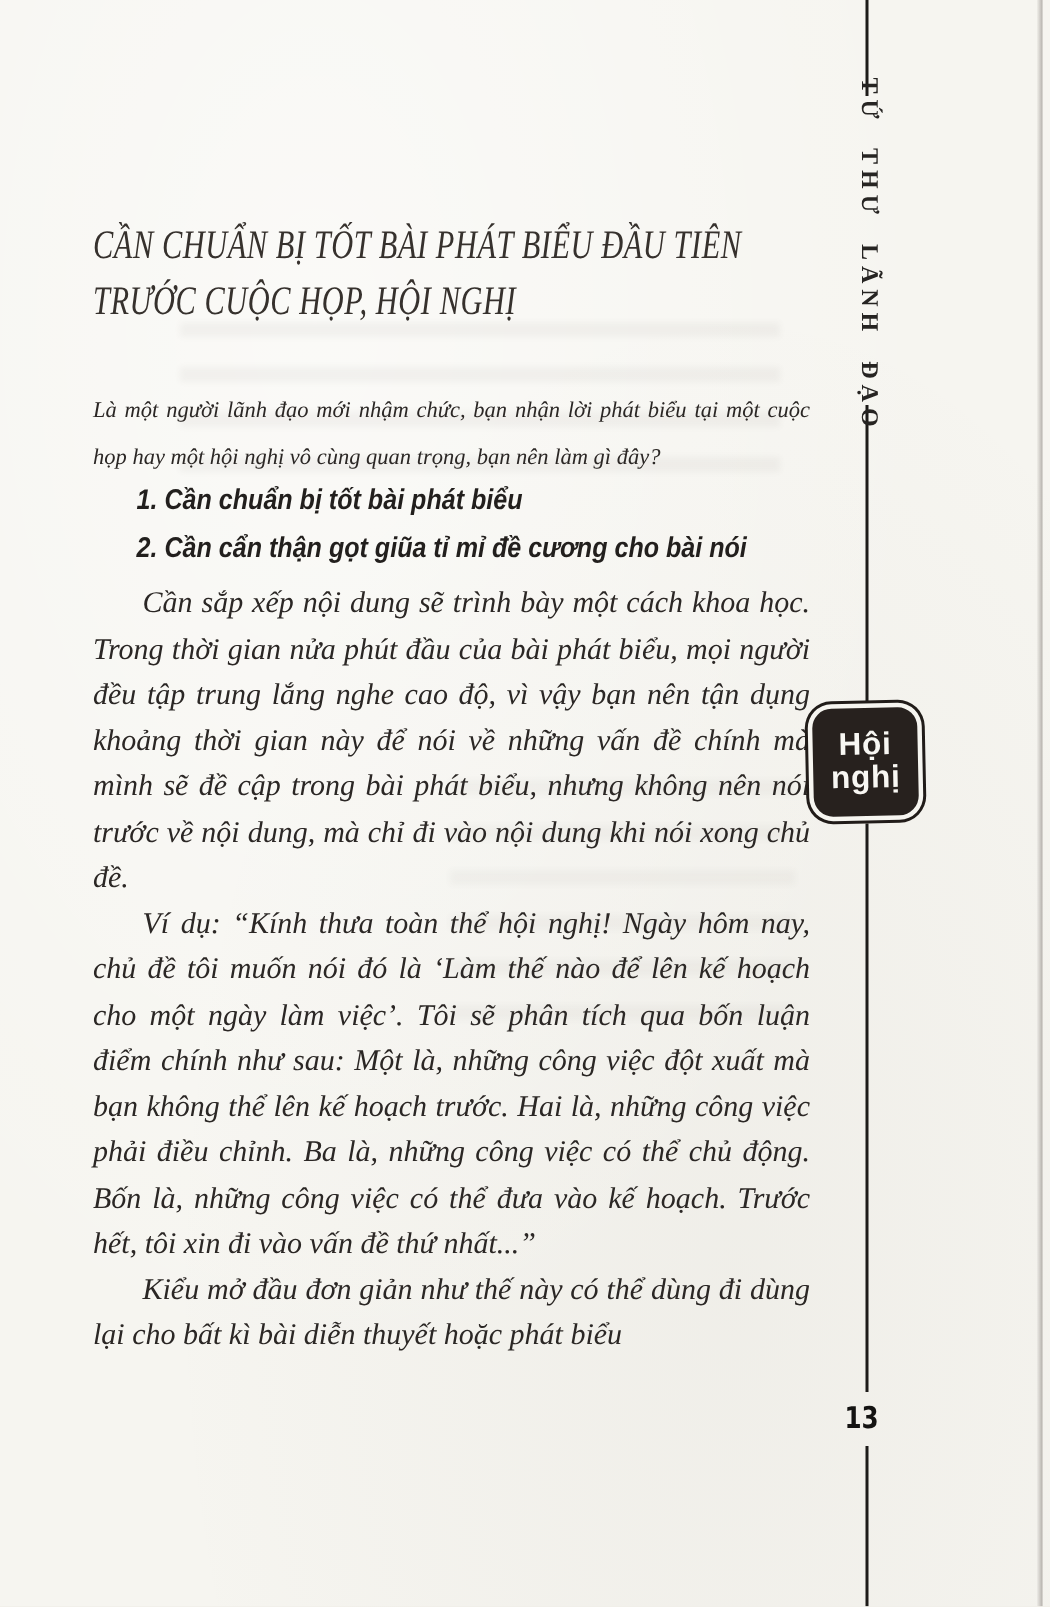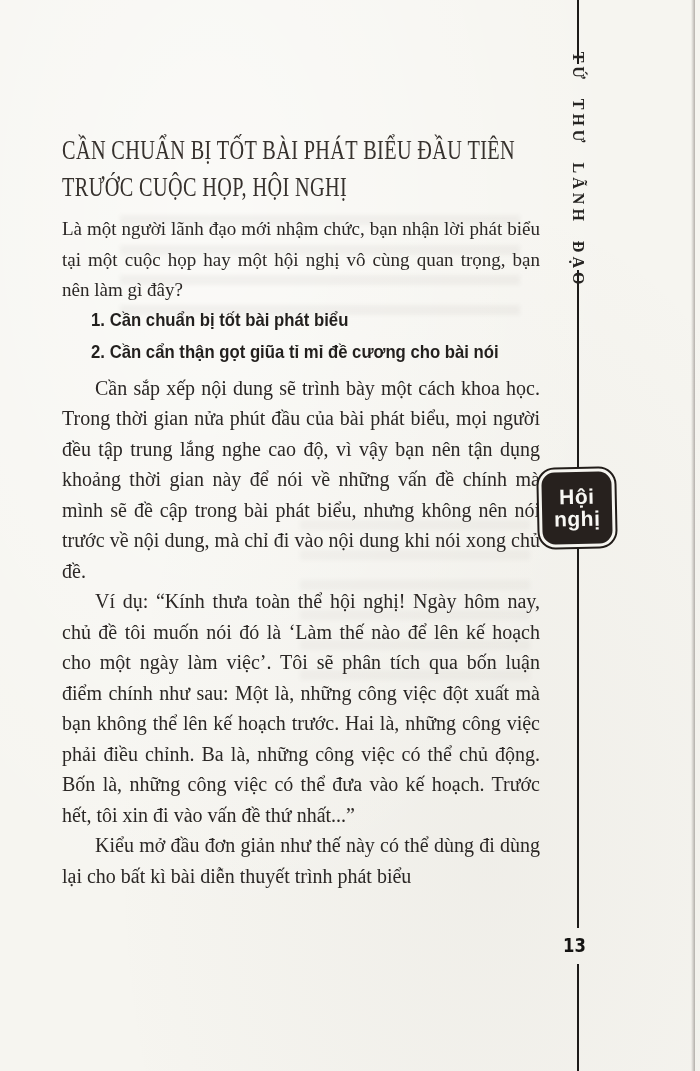--- a/index.html
+++ b/index.html
@@ -10,32 +10,33 @@
   }
   .page{
     position:relative;width:700px;height:1071px;overflow:hidden;
     background:
       radial-gradient(ellipse at 30% 20%, rgba(255,255,255,.5), rgba(255,255,255,0) 60%),
       radial-gradient(ellipse at 70% 80%, rgba(120,110,95,.05), rgba(0,0,0,0) 55%),
       #f6f5f0;
   }
   
   .main-text{
-    position:absolute;left:62px;top:132px;width:478px;
+    position:absolute;left:62px;top:145px;width:478px;
     color:#2b2725;
+    font-style:italic;
   }
   .title-line{
     font-family:"Liberation Serif","DejaVu Serif",serif;
     font-size:27px;line-height:37px;height:37px;
     color:#36312d;white-space:nowrap;
     transform:scaleX(.75);transform-origin:0 50%;
     letter-spacing:.5px;
   }
   .intro{
-    margin:8px 0 0;font-size:19px;line-height:30.5px;
+    margin:40px 0 0;font-size:15px;line-height:30.5px;
     text-align:justify;
   }
   .sec-heading{
     margin:2px 0 0;height:24px;
     font-family:"Liberation Sans","DejaVu Sans",sans-serif;
     font-weight:bold;font-size:19px;line-height:24px;
     color:#221f1d;white-space:nowrap;
     padding-left:33px;
     transform:scaleX(.88);transform-origin:0 50%;
   }
@@ -107,21 +108,21 @@
     <div class="title-line">CẦN CHUẨN BỊ TỐT BÀI PHÁT BIỂU ĐẦU TIÊN</div>
     <div class="title-line">TRƯỚC CUỘC HỌP, HỘI NGHỊ</div>
 
     <p class="intro">Là một người lãnh đạo mới nhậm chức, bạn nhận lời phát biểu tại một cuộc họp hay một hội nghị vô cùng quan trọng, bạn nên làm gì đây?</p>
 
     <div class="sec-heading">1. Cần chuẩn bị tốt bài phát biểu</div>
 
     <div class="sec-heading second">2. Cần cẩn thận gọt giũa tỉ mỉ đề cương cho bài nói</div>
     <p class="body-par p3">Cần sắp xếp nội dung sẽ trình bày một cách khoa học. Trong thời gian nửa phút đầu của bài phát biểu, mọi người đều tập trung lắng nghe cao độ, vì vậy bạn nên tận dụng khoảng thời gian này để nói về những vấn đề chính mà mình sẽ đề cập trong bài phát biểu, nhưng không nên nói trước về nội dung, mà chỉ đi vào nội dung khi nói xong chủ đề.</p>
     <p class="body-par follow">Ví dụ: “Kính thưa toàn thể hội nghị! Ngày hôm nay, chủ đề tôi muốn nói đó là ‘Làm thế nào để lên kế hoạch cho một ngày làm việc’. Tôi sẽ phân tích qua bốn luận điểm chính như sau: Một là, những công việc đột xuất mà bạn không thể lên kế hoạch trước. Hai là, những công việc phải điều chỉnh. Ba là, những công việc có thể chủ động. Bốn là, những công việc có thể đưa vào kế hoạch. Trước hết, tôi xin đi vào vấn đề thứ nhất...”</p>
-    <p class="body-par follow">Kiểu mở đầu đơn giản như thế này có thể dùng đi dùng lại cho bất kì bài diễn thuyết trình phát biểu</p>
+    <p class="body-par follow">Kiểu mở đầu đơn giản như thế này có thể dùng đi dùng lại cho bất kì bài diễn thuyết hoặc phát biểu</p>
   </div>
 
   <div class="vline seg1"></div>
   <div class="vline seg2"></div>
   <div class="vline seg3"></div>
   <div class="vline seg4"></div>
 
   <div class="series-title">
     <span>TỨ THƯ LÃNH ĐẠO</span>
   </div>

